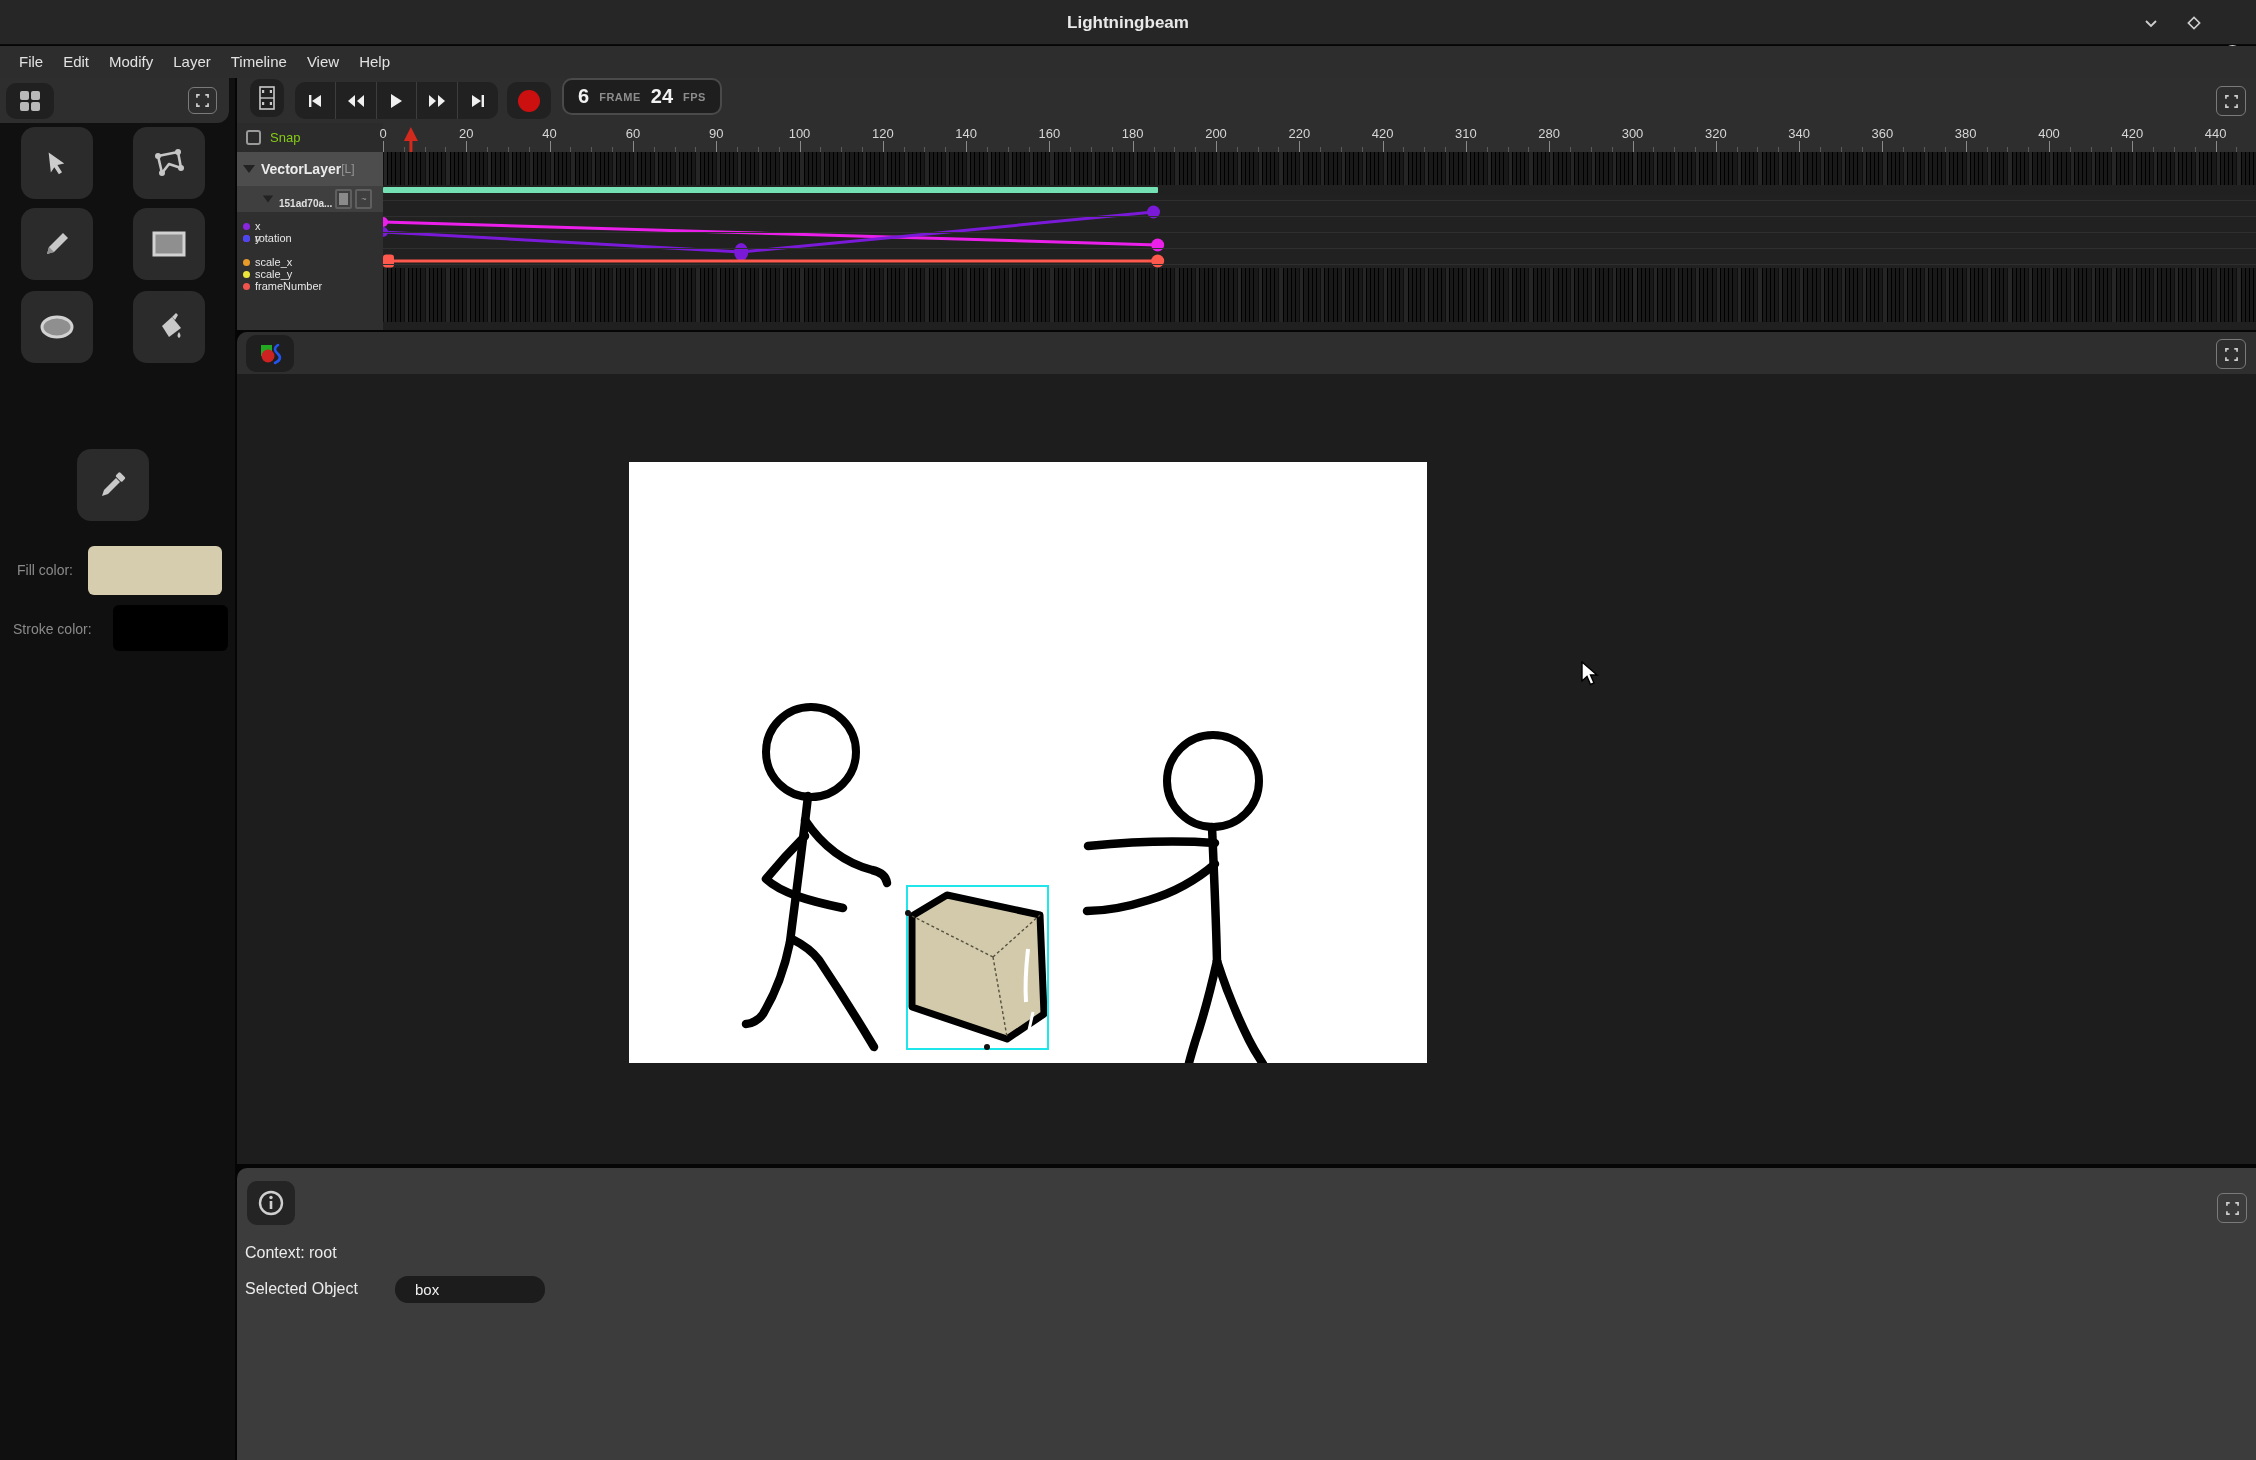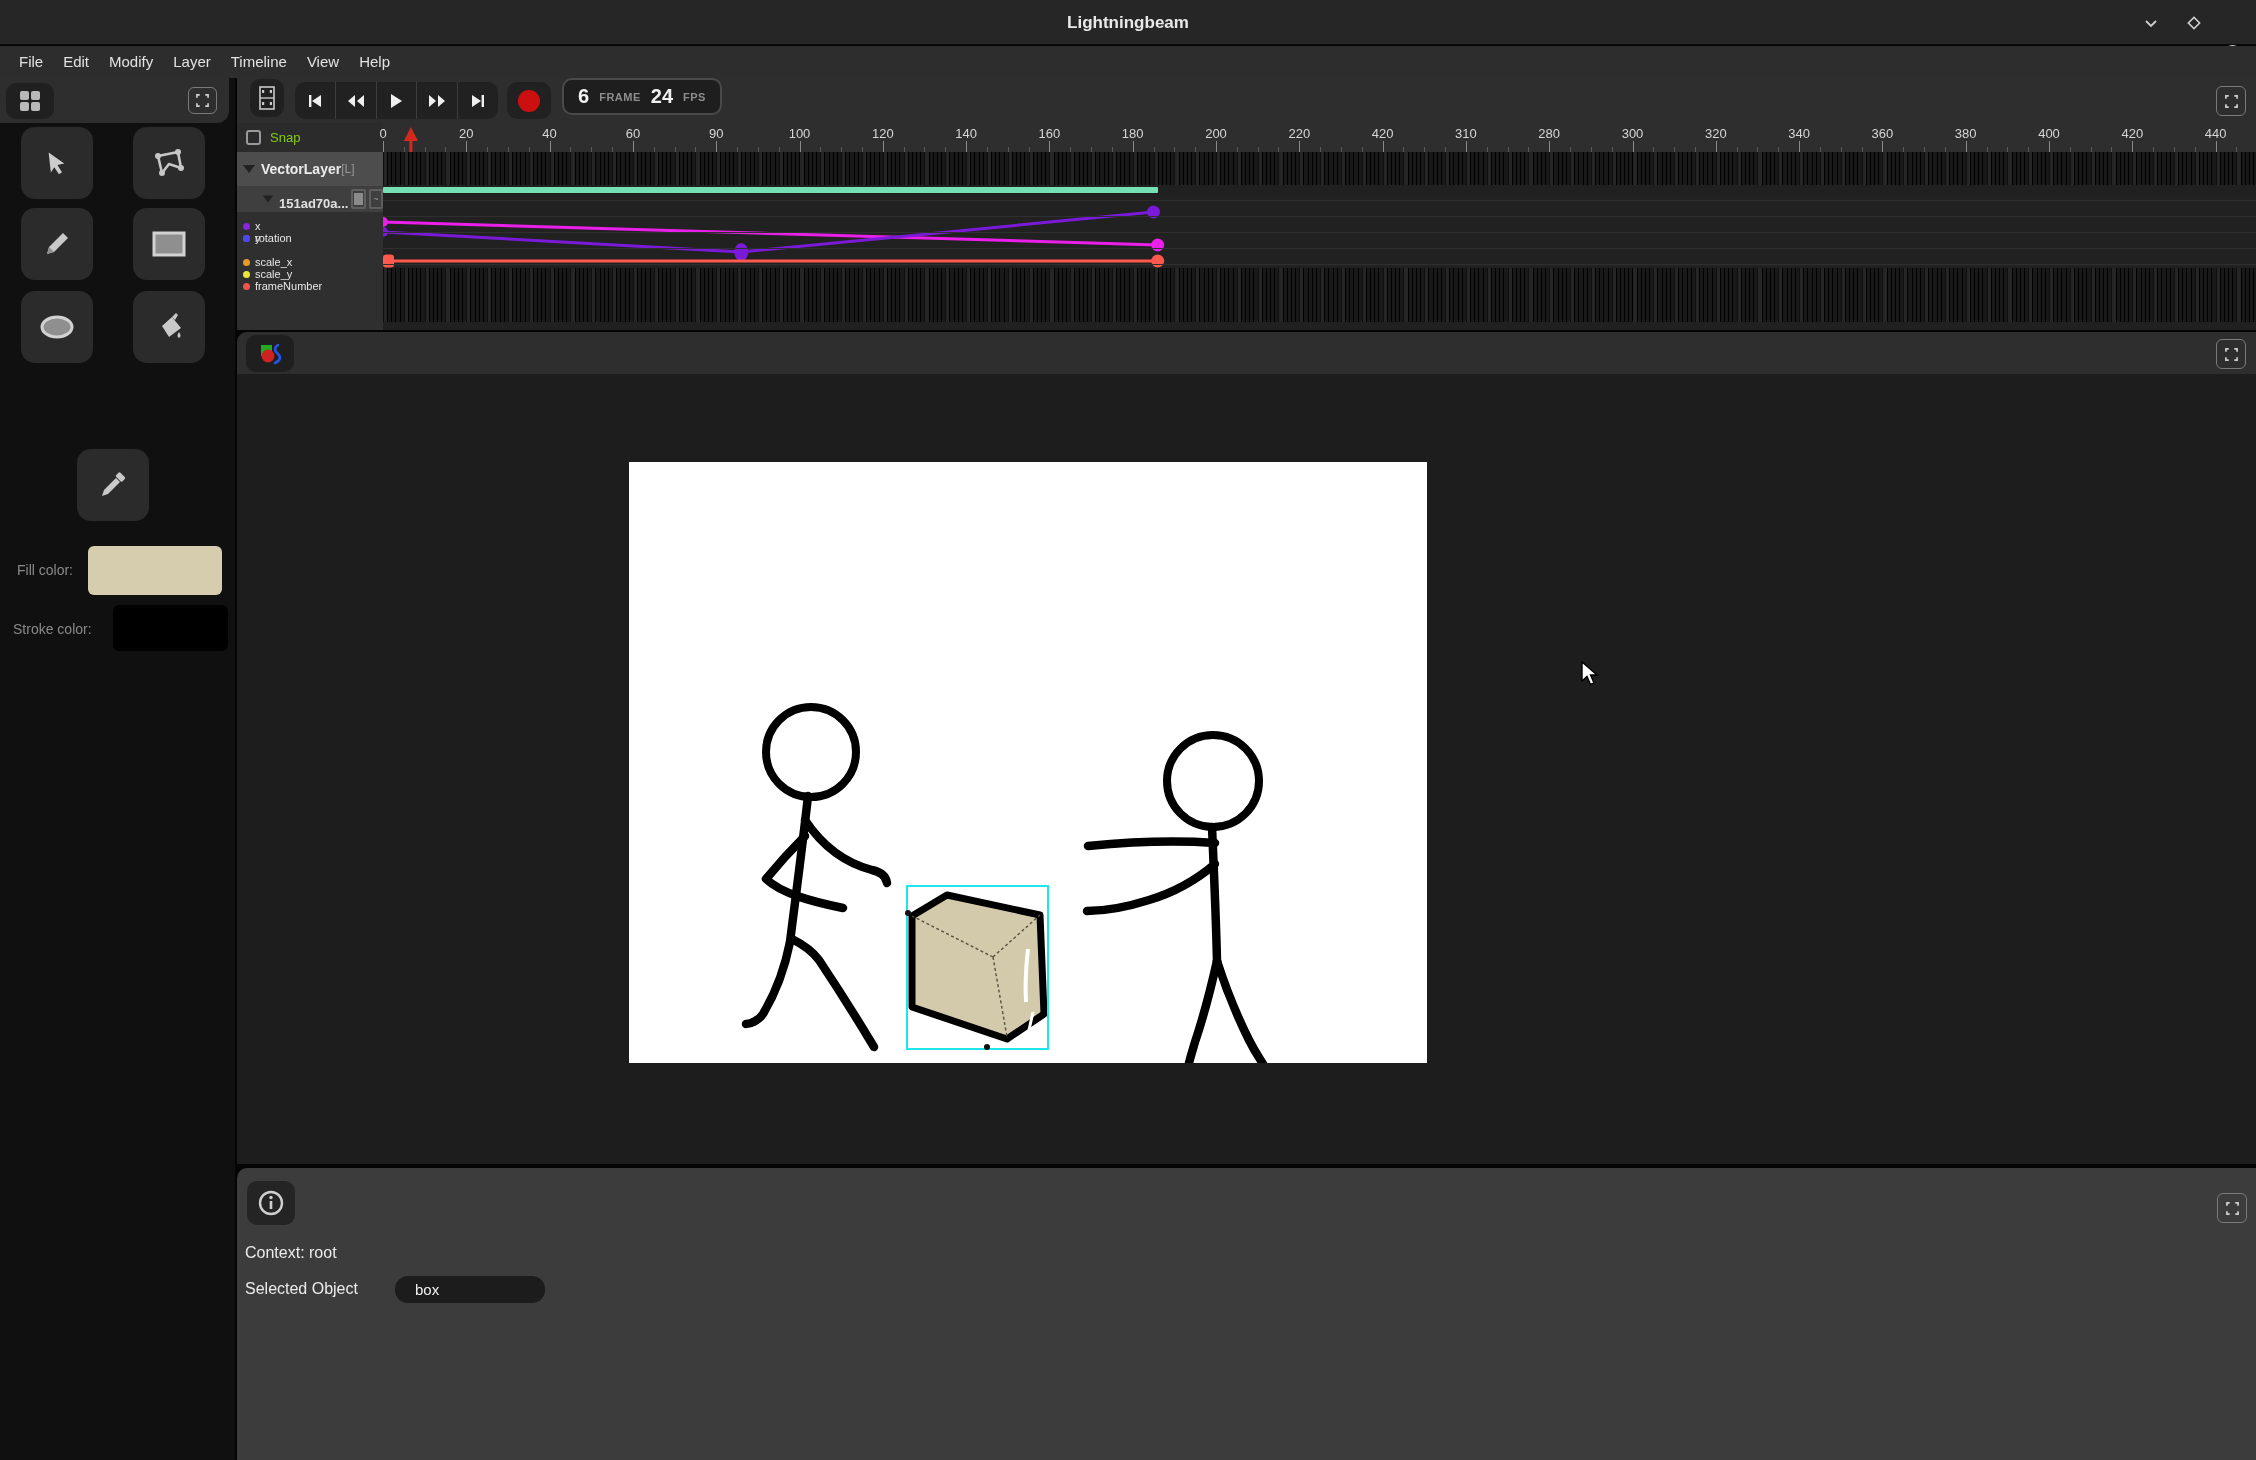--- a/index.html
+++ b/index.html
@@ -43,21 +43,21 @@
   
   #layers-col { left:0; top:45px; width:146px; height:207px; background:#2f2f2f; }
   #snap-row { left:0; top:0; width:146px; height:29px; background:#2b2b2b; display:flex; align-items:center; }
   #snap-box { width:15px; height:15px; border:2px solid #9a9a9a; border-radius:3px; margin-left:9px; }
   #snap-label { color:#84cc16; font-size:13px; margin-left:9px; }
   #layer-row { left:0; top:29px; width:146px; height:34px; background:#4d4d4d; display:flex; align-items:center; }
   #object-row { left:0; top:63px; width:146px; height:26px; background:#3f3f3f; display:flex; align-items:center; }
   .tri { width:0; height:0; border-left:6px solid transparent; border-right:6px solid transparent; border-top:8px solid #222; }
   .layer-name { color:#ececec; font-size:14px; font-weight:bold; margin-left:6px; }
   .layer-badge { color:#969696; font-size:12px; }
-  .obj-name { color:#e0e0e0; font-size:13px; font-weight:bold; margin-left:5px;margin-top:8px; }
+  .obj-name { color:#e0e0e0; font-size:10px; font-weight:bold; margin-left:5px;margin-top:8px; }
   .mini-btn { width:17px; height:20px; border:2px solid #5f5f5f; border-radius:2px; margin-left:3px;
               display:flex; align-items:center; justify-content:center; }
   .mini-btn .fillsq { width:9px; height:12px; background:#8a8a8a; }
   .mini-btn .tilde { color:#9a9a9a; font-size:9px; line-height:9px; }
   #props { left:0; top:89px; width:146px; height:118px; }
   .prop-row { position:absolute; left:0; width:146px; height:12px; display:flex; align-items:center; }
   .prop-dot { width:7px; height:7px; border-radius:50%; margin-left:6px; }
   .prop-name { color:#e6e6e6; font-size:11px; margin-left:5px; }
 
   

